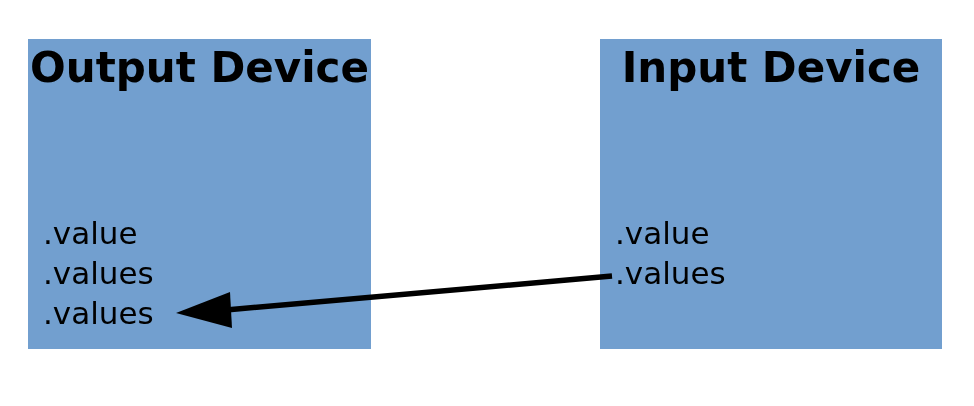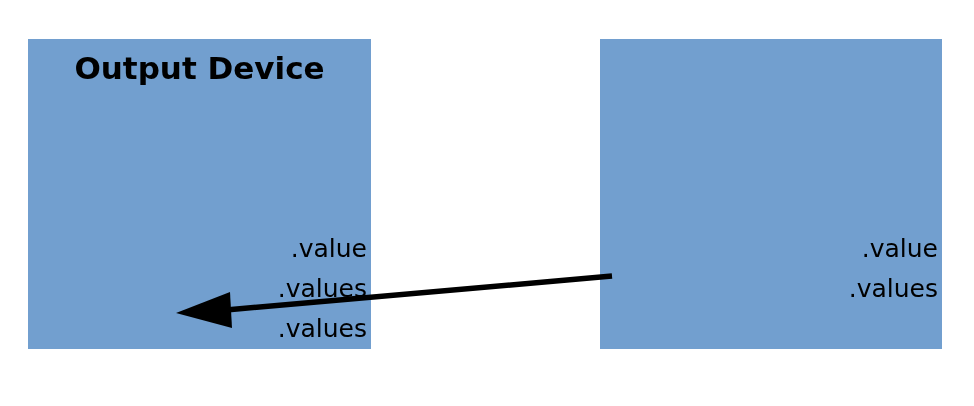--- a/index.html
+++ b/index.html
@@ -21,33 +21,32 @@
     top: 39px;
     height: 310px;
     background: #729fcf;
     box-sizing: border-box;
   }
   .node-output { left: 28px;  width: 343px; }
   .node-input  { left: 600px; width: 342px; }
   .node-title {
     padding-top: 9px;
     text-align: center;
-    font-size: 31px;
+    font-size: 42px;
     font-weight: bold;
     line-height: 40px;
     white-space: nowrap;
   }
   .props {
     position: absolute;
-    top: 190px;
+    top: 174px;
     left: 15px;
     right: 4px;
-    font-size: 25px;
+    font-size: 31px;
     line-height: 40px;
-    text-align: right;
   }
   .prop { white-space: nowrap; }
   .arrow-overlay {
     position: absolute;
     left: 0;
     top: 0;
     pointer-events: none;
   }
 </style>
 </head>
@@ -58,20 +57,21 @@
   <div class="node node-output" style="background: rgb(114, 159, 207); color: rgb(0, 0, 0);">
     <div class="node-title">Output Device</div>
     <div class="props">
       <div class="prop">.value</div>
       <div class="prop">.values</div>
       <div class="prop">.values</div>
     </div>
   </div>
 
   <div class="node node-input" style="background: rgb(114, 159, 207); color: rgb(0, 0, 0);">
+    <div class="node-title">Input Device</div>
     <div class="props">
       <div class="prop">.value</div>
       <div class="prop">.values</div>
     </div>
   </div>
 
   <svg class="arrow-overlay" width="974" height="406" viewBox="0 0 974 406">
     <line class="arrow-line" x1="612" y1="276" x2="226" y2="310" stroke="#000000" stroke-width="5.5"></line>
     <polygon class="arrow-head" points="176,313 230,292 232,328" fill="#000000"></polygon>
   </svg>

